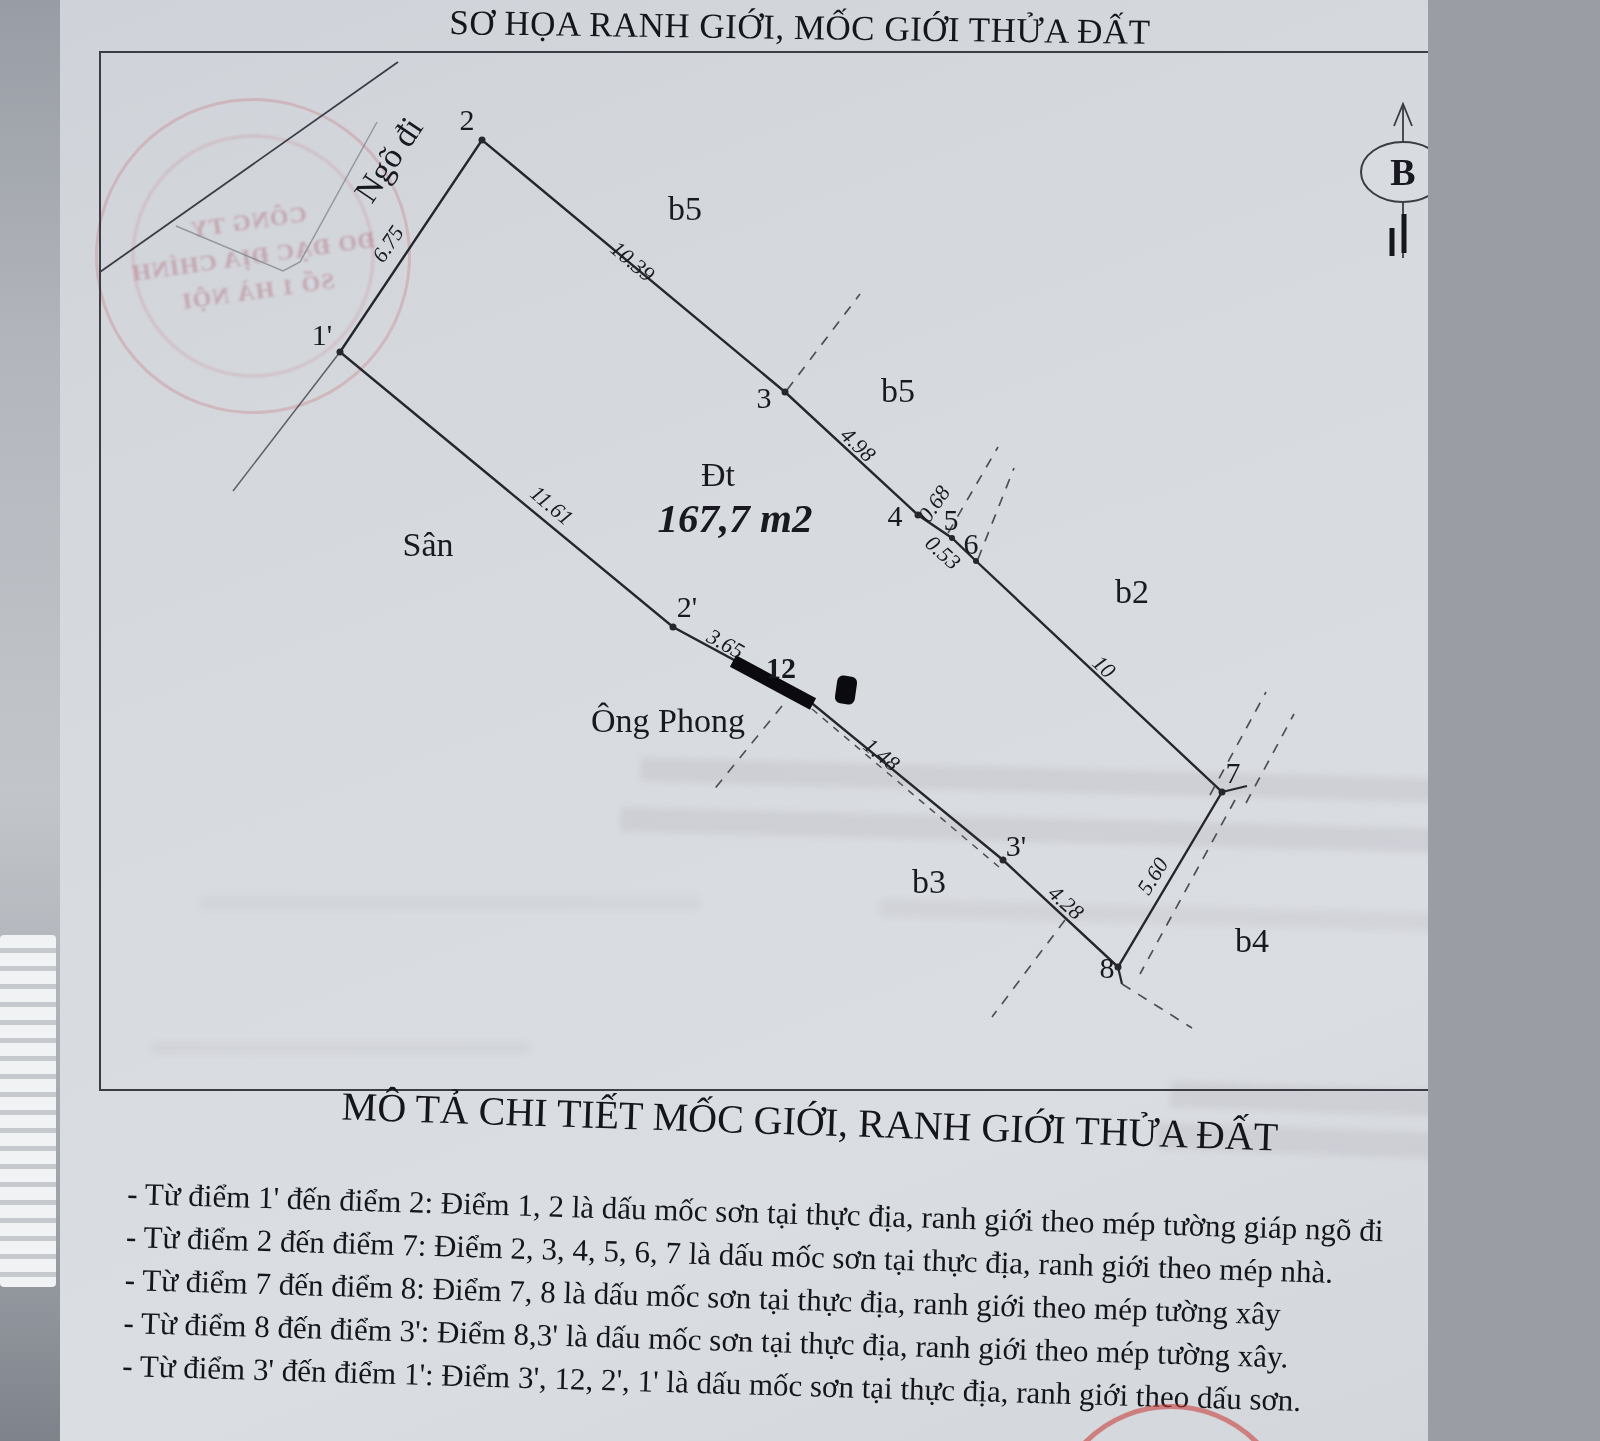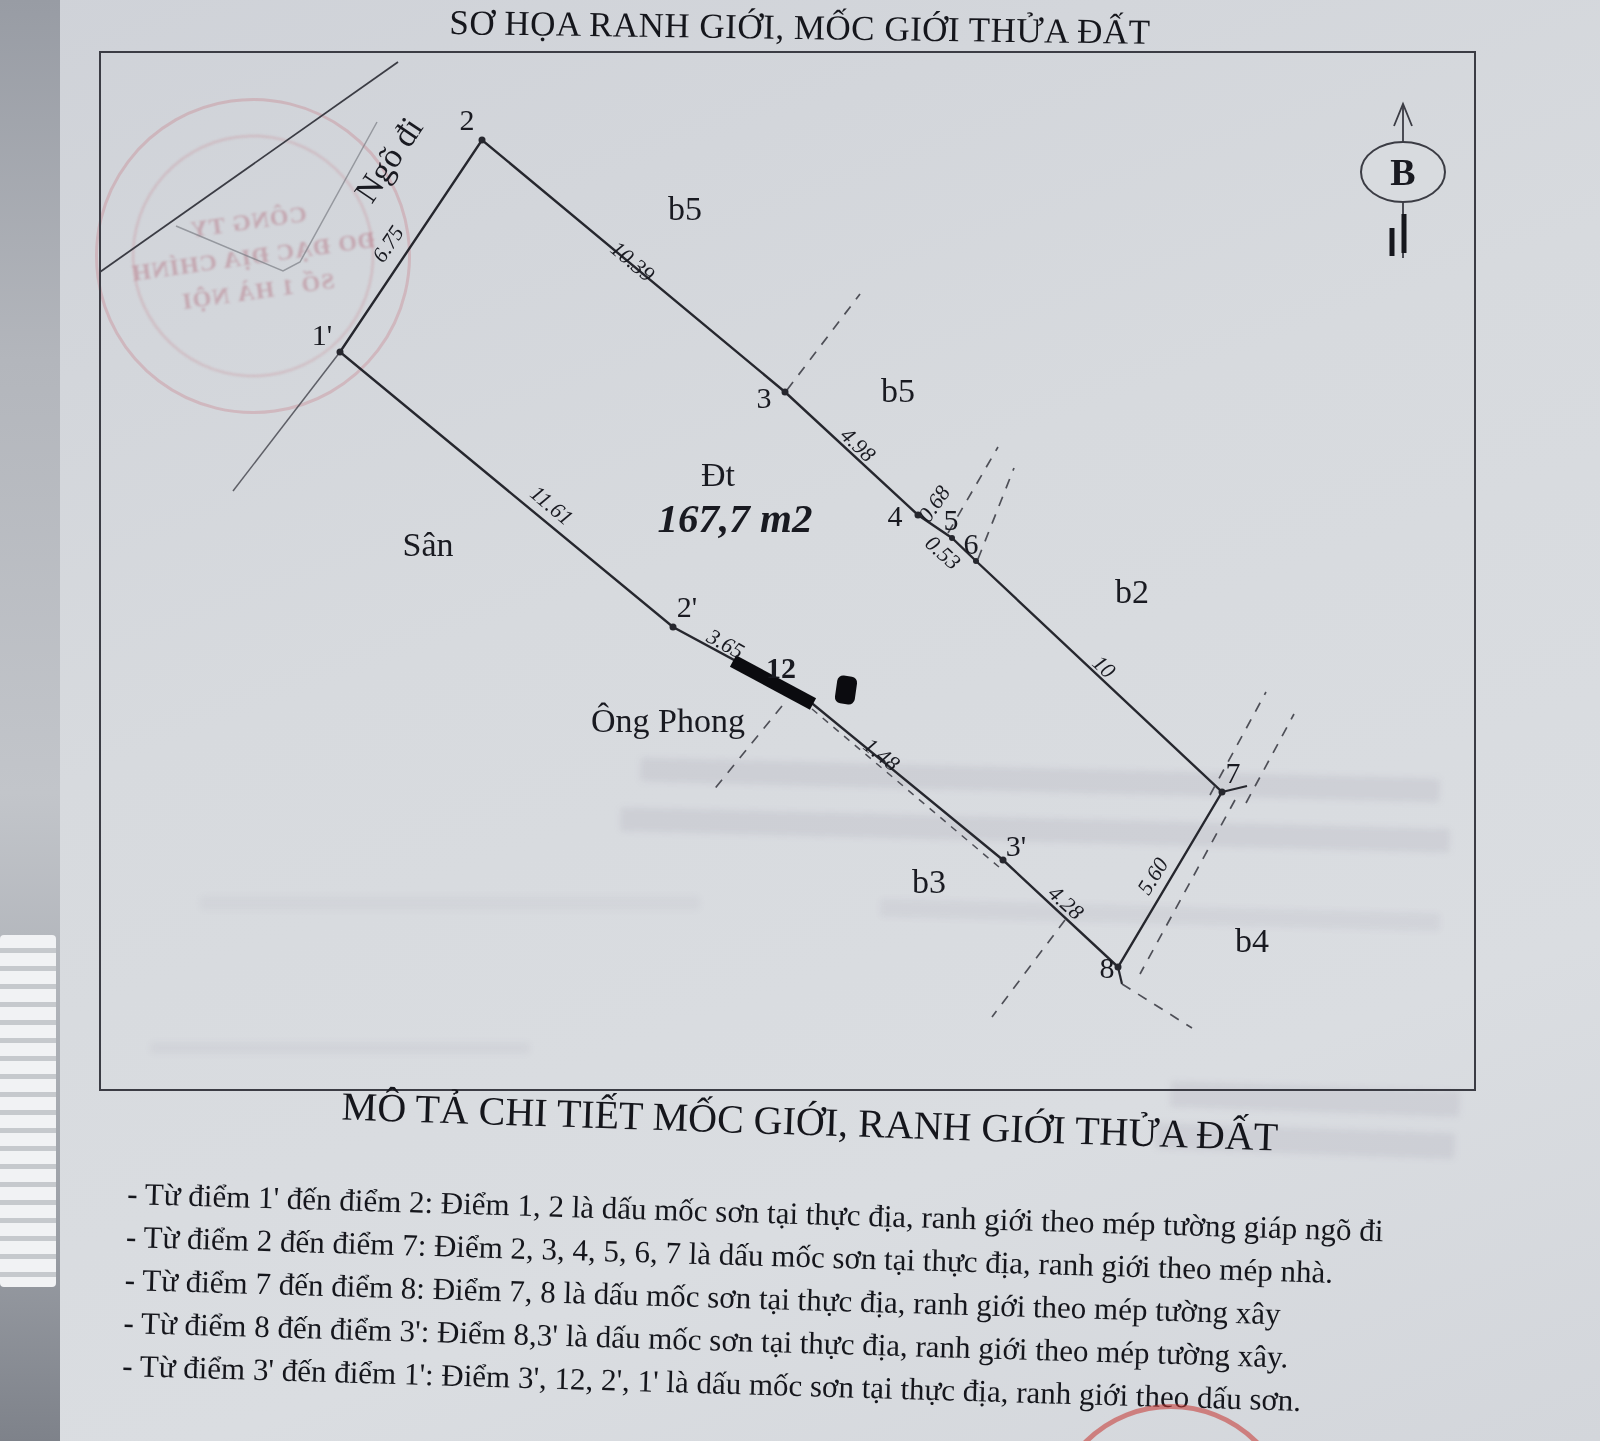--- a/index.html
+++ b/index.html
@@ -1,16 +1,16 @@
 <!DOCTYPE html>
 <html><head>
 <meta charset="utf-8">
 <style>
   html,body{margin:0;padding:0;background:#9a9da3;}
-  .page{position:relative;width:1600px;height:1441px;overflow:hidden;
+  .page{position:relative;width:1428px;height:1441px;overflow:hidden;
         font-family:"Liberation Serif",serif;color:#15161c;
         background:linear-gradient(160deg,#cfd2d8 0%,#d7dade 40%,#dadde1 75%,#d3d6db 100%);}
   
   .edge-strip{position:absolute;left:0;top:0;width:60px;height:1441px;
         background:linear-gradient(#989ca4 0%,#b3b6bc 25%,#c2c5ca 55%,#9b9fa6 85%,#7e828a 100%);}
   .radiator{position:absolute;left:0;top:935px;width:56px;height:352px;border-radius:4px;
         background:repeating-linear-gradient(to bottom,#f1f2f4 0 13px,#c6c9cd 13px 18px);}
   
   .bleed{position:absolute;background:rgba(108,100,126,.10);filter:blur(3px);border-radius:4px;}
   

